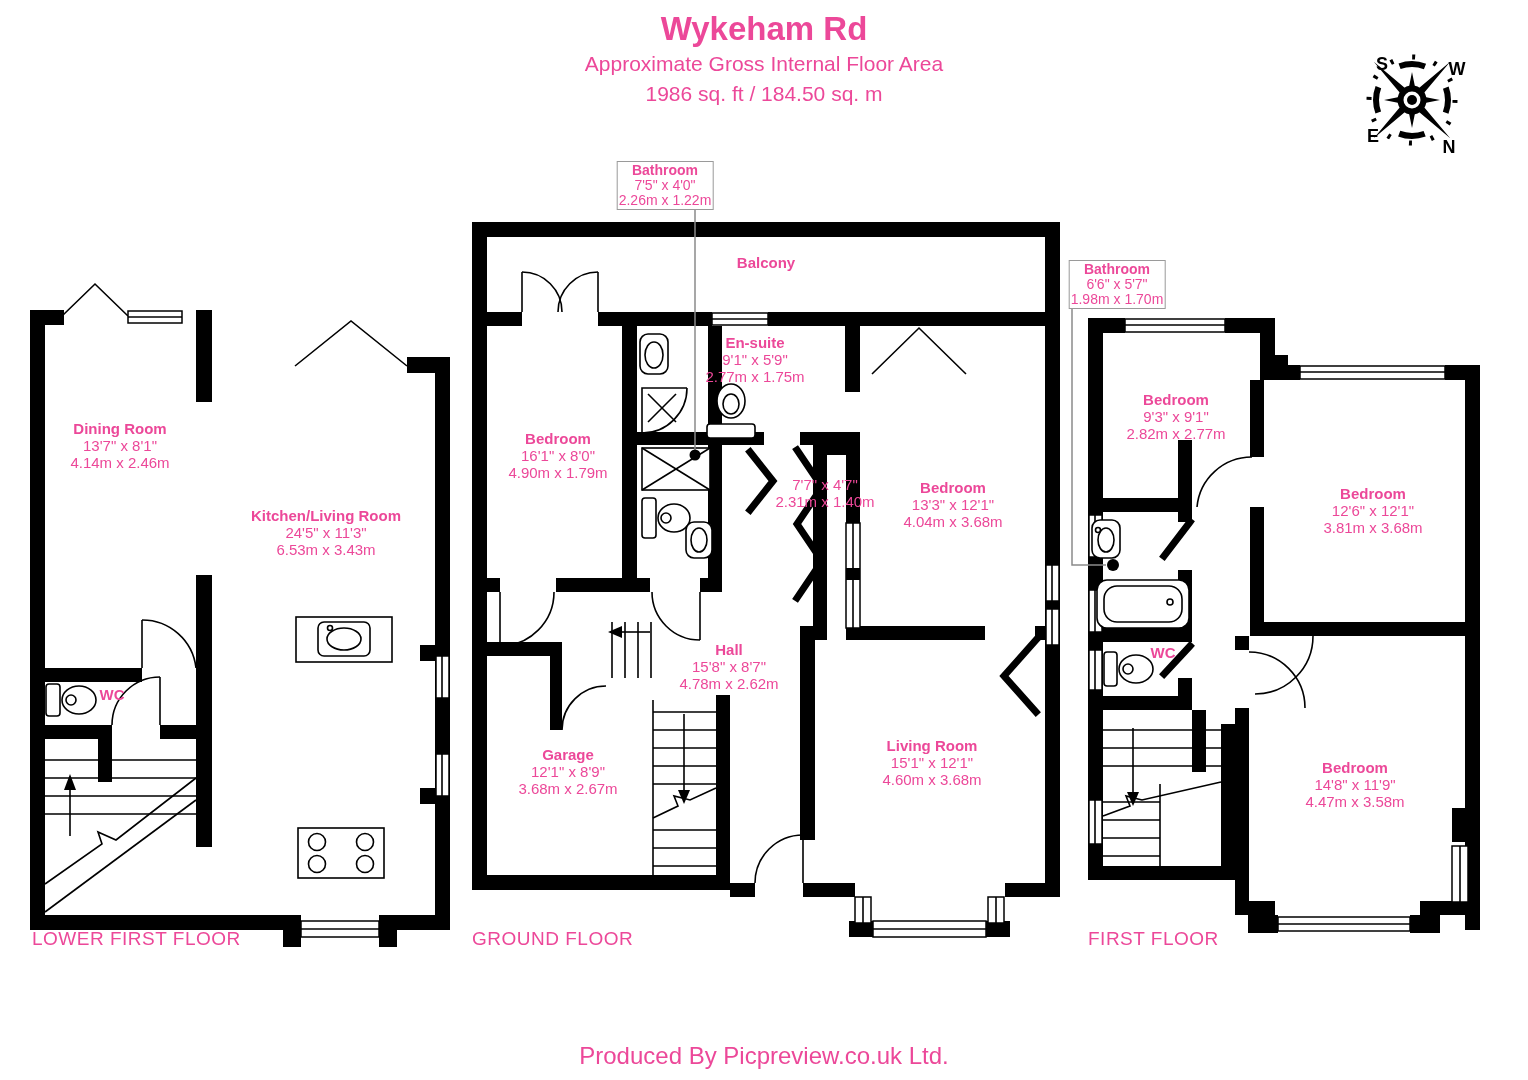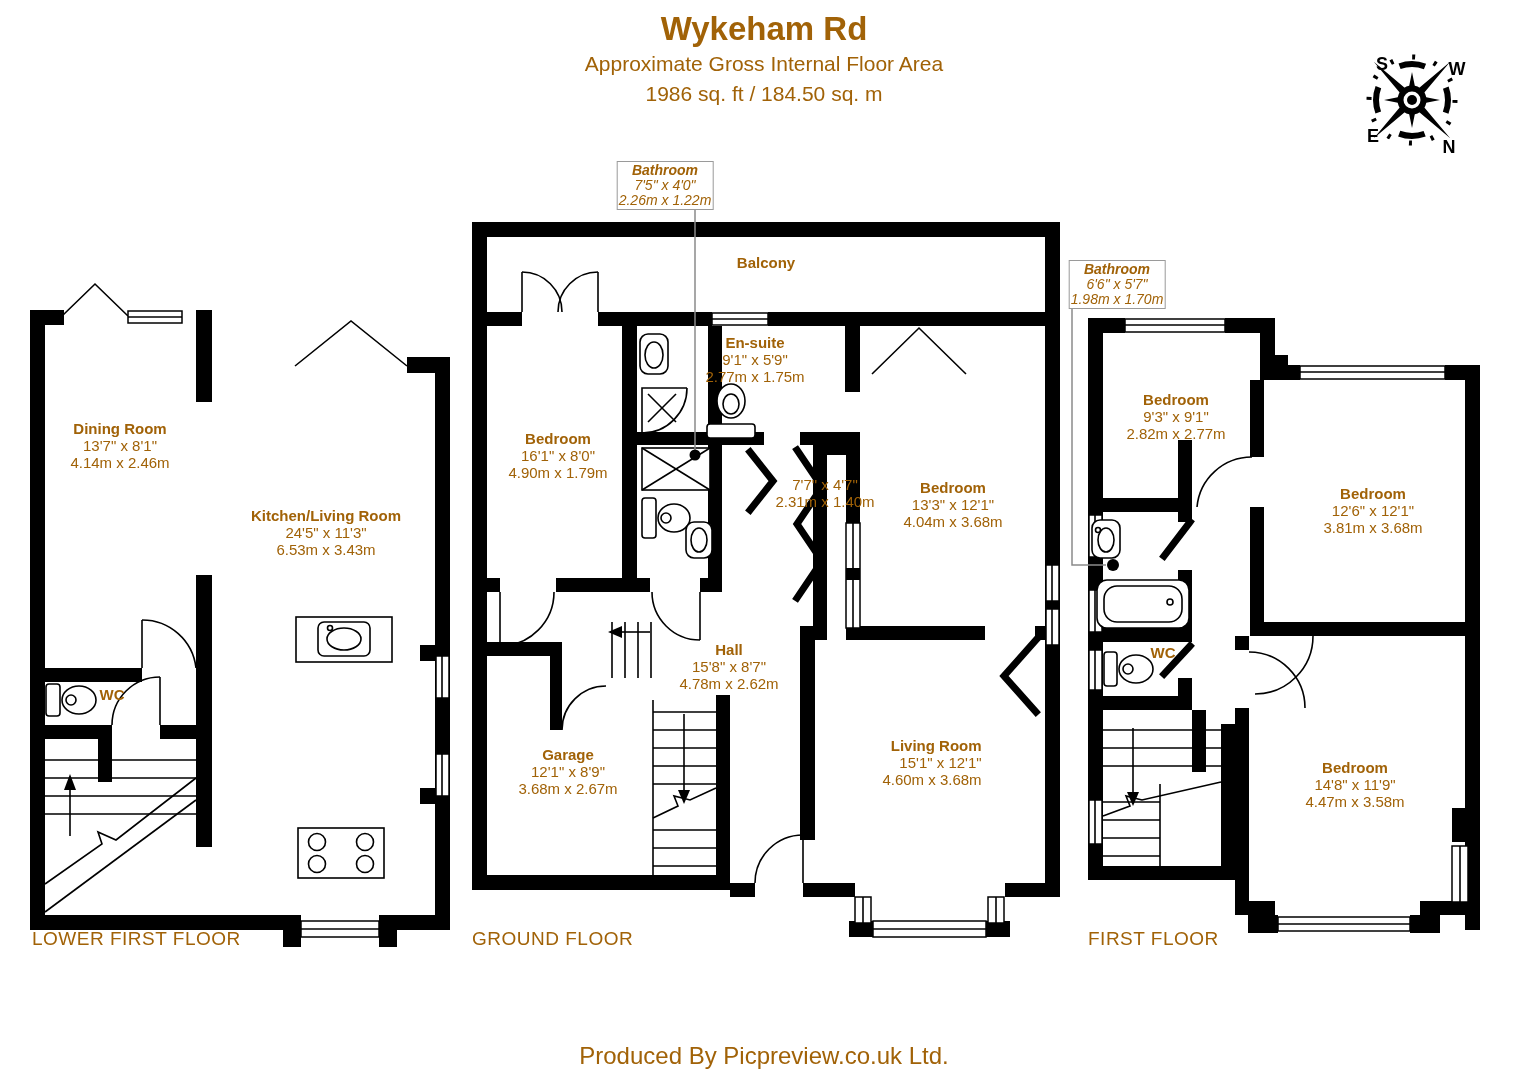--- a/index.html
+++ b/index.html
@@ -1,28 +1,28 @@
 <!DOCTYPE html>
 <html><head>
 <meta charset="utf-8">
 <style>
   html,body{margin:0;padding:0;background:#fff;}
   .page{position:relative;width:1528px;height:1080px;background:#fff;overflow:hidden;
-        font-family:"Liberation Sans", sans-serif;color:#a16207;}
+        font-family:"Liberation Sans", sans-serif;color:#ec4899;}
   .hdr{position:absolute;left:0;right:0;text-align:center;}
   .title{top:10px;font-size:33px;font-weight:bold;}
   .subtitle{top:52px;font-size:21px;}
   .area{top:82px;font-size:21px;}
   .plan{position:absolute;left:0;top:0;}
   .rl{position:absolute;transform:translateX(-50%);text-align:center;font-size:15px;
       line-height:17px;white-space:nowrap;}
   .rl .nm{font-weight:bold;}
   .callout{position:absolute;transform:translateX(-50%);text-align:center;font-size:14px;
       line-height:15px;white-space:nowrap;border:1px solid #9a9a9a;background:#fff;
-      padding:1px 1px;z-index:3;font-style:italic;}
+      padding:1px 1px;z-index:3;}
   .callout .nm{font-weight:bold;}
   .floorlbl{position:absolute;font-size:19px;letter-spacing:.5px;}
   .footer{position:absolute;left:0;right:0;top:1042px;text-align:center;font-size:24px;}
   .w{fill:#000;}
   .ln{fill:none;stroke:#000;stroke-width:1.6;}
   .thk{fill:none;stroke:#000;stroke-width:7;stroke-linecap:square;}
   .fix{fill:#fff;stroke:#000;stroke-width:1.6;}
   .slotr{fill:#fff;stroke:#000;stroke-width:1.5;}
   .ldr{fill:none;stroke:#8a8a8a;stroke-width:1.5;}
   .arrowhead{fill:#000;}
@@ -380,21 +380,21 @@
   <div class="rl" style="left:729px;top:641px;">
     <div class="nm">Hall</div>
     <div>15'8" x 8'7"</div>
     <div>4.78m x 2.62m</div>
   </div>
   <div class="rl" style="left:568px;top:746px;">
     <div class="nm">Garage</div>
     <div>12'1" x 8'9"</div>
     <div>3.68m x 2.67m</div>
   </div>
-  <div class="rl" style="left:932px;top:737px;text-align:right;">
+  <div class="rl" style="left:932px;top:737px;">
     <div class="nm">Living Room</div>
     <div>15'1" x 12'1"</div>
     <div>4.60m x 3.68m</div>
   </div>
 
   <div class="callout" style="left:1117px;top:260px;">
     <div class="nm">Bathroom</div>
     <div>6'6" x 5'7"</div>
     <div>1.98m x 1.70m</div>
   </div>

